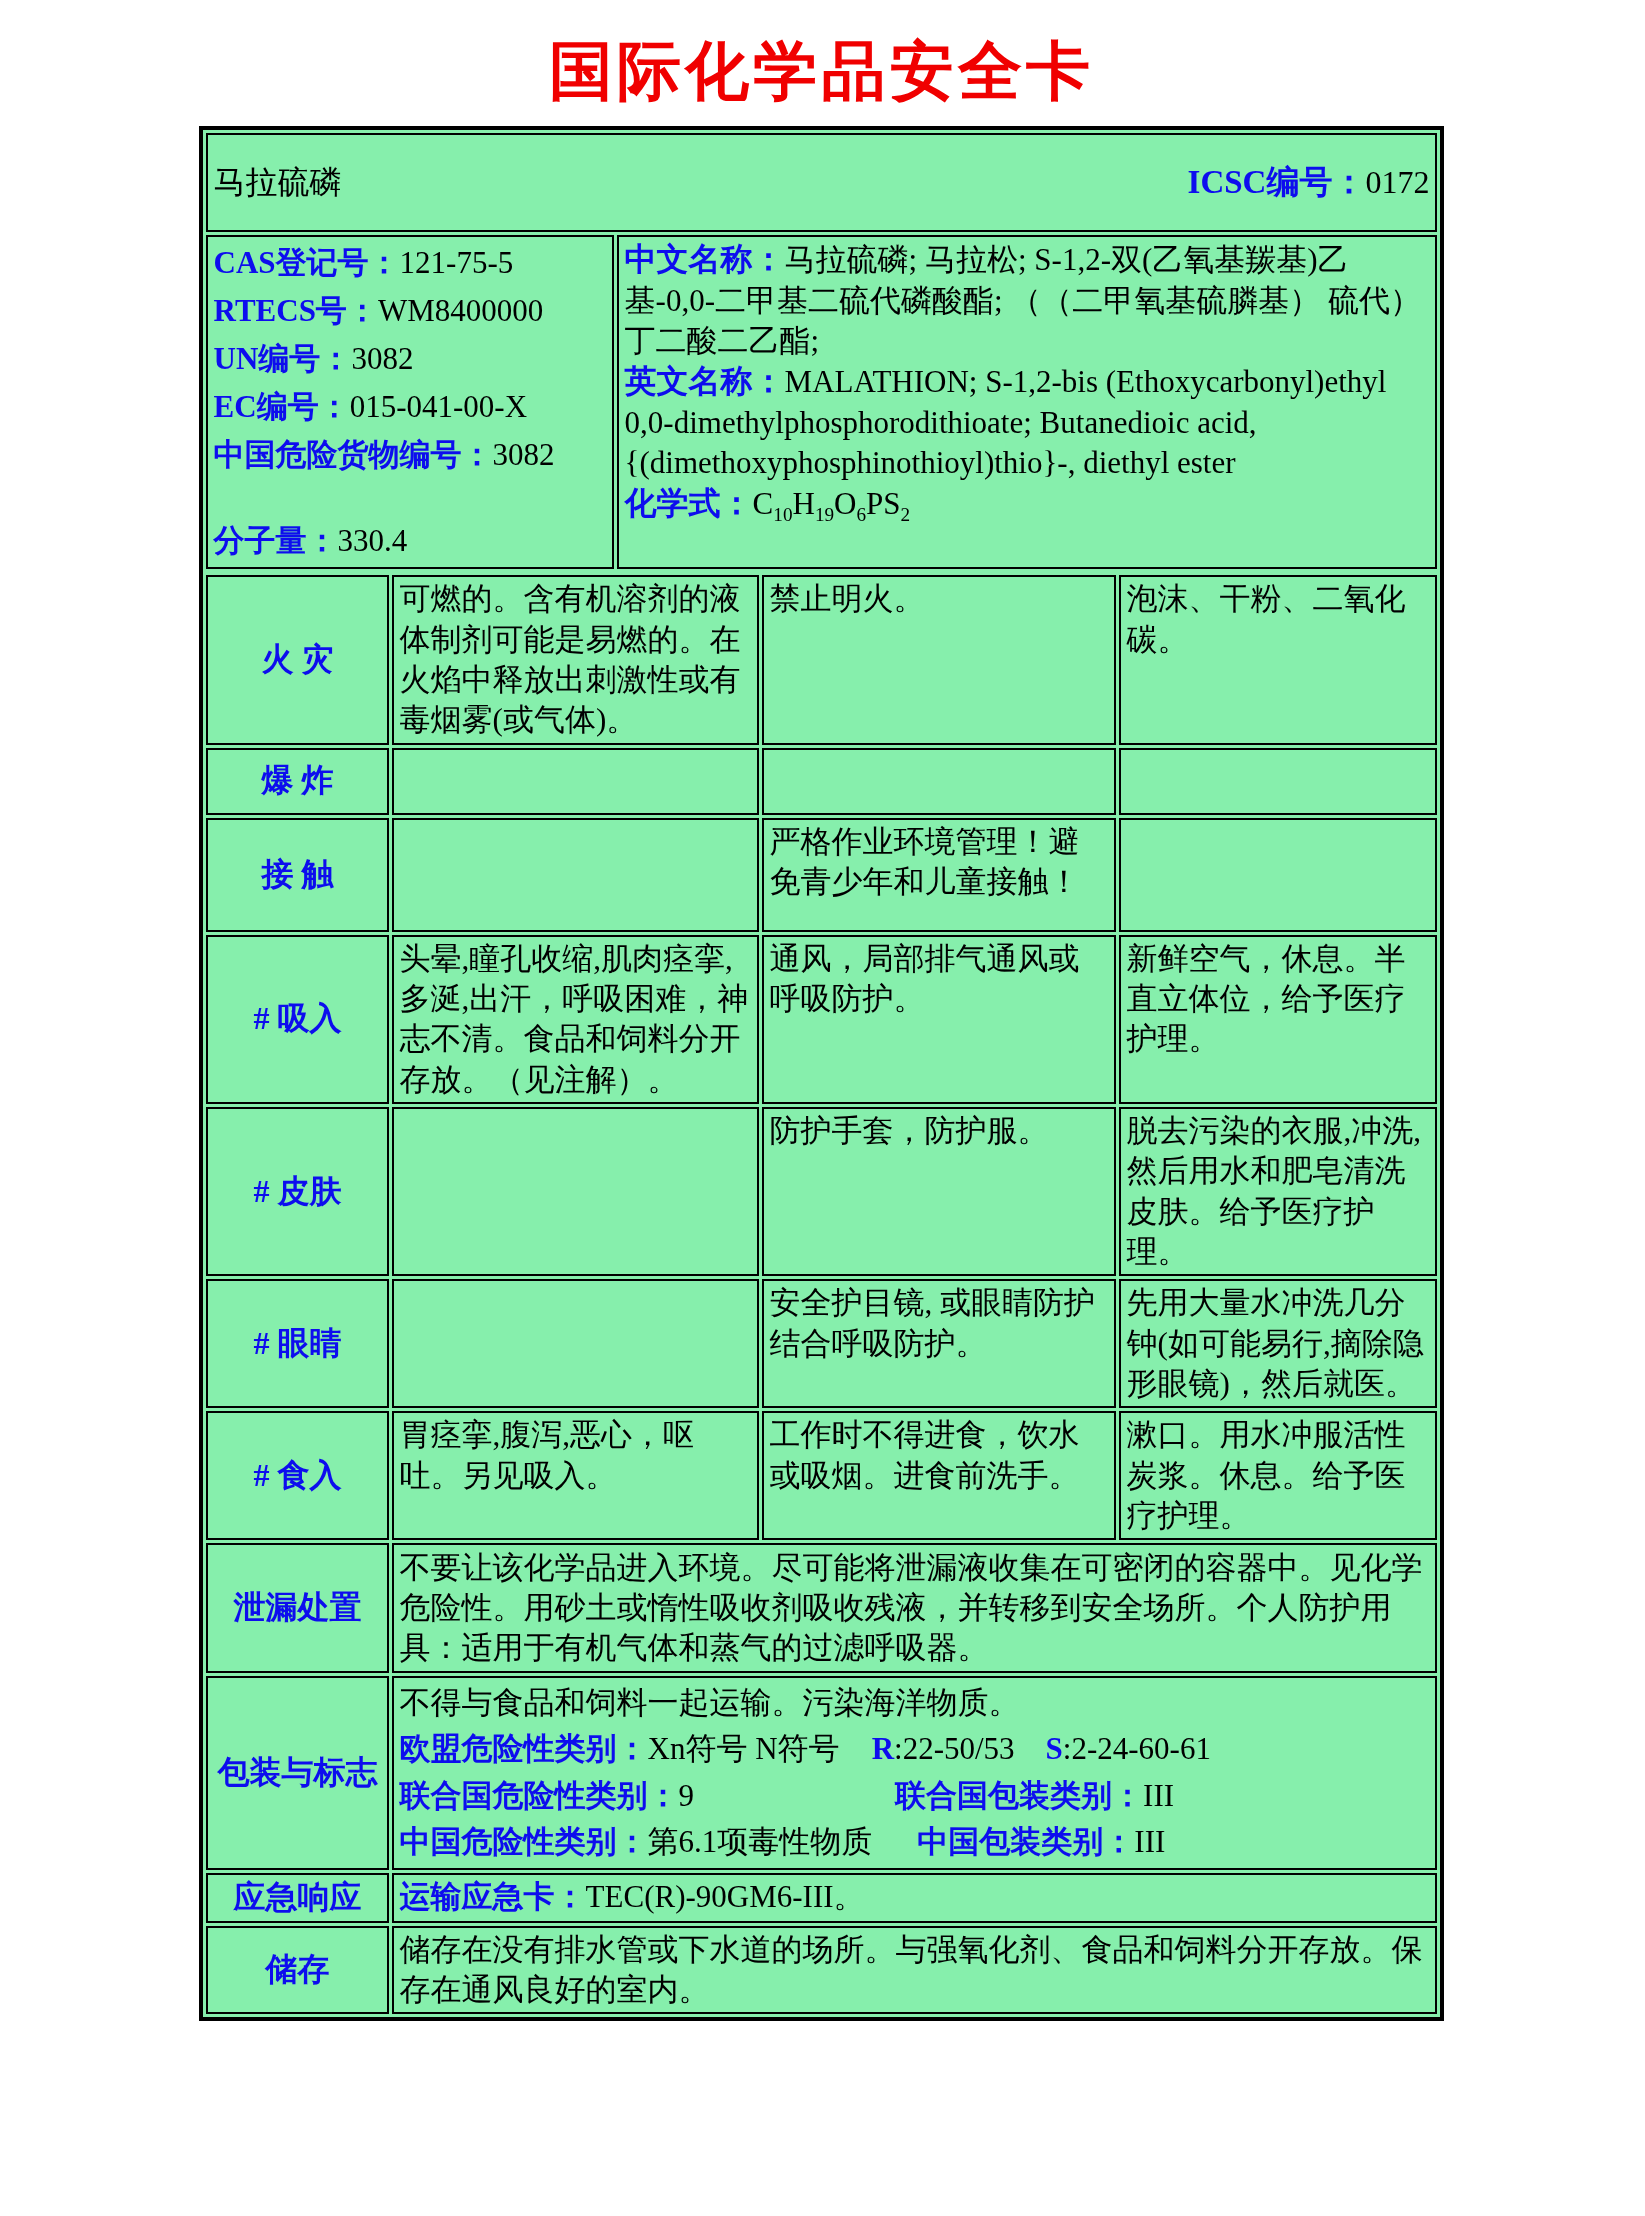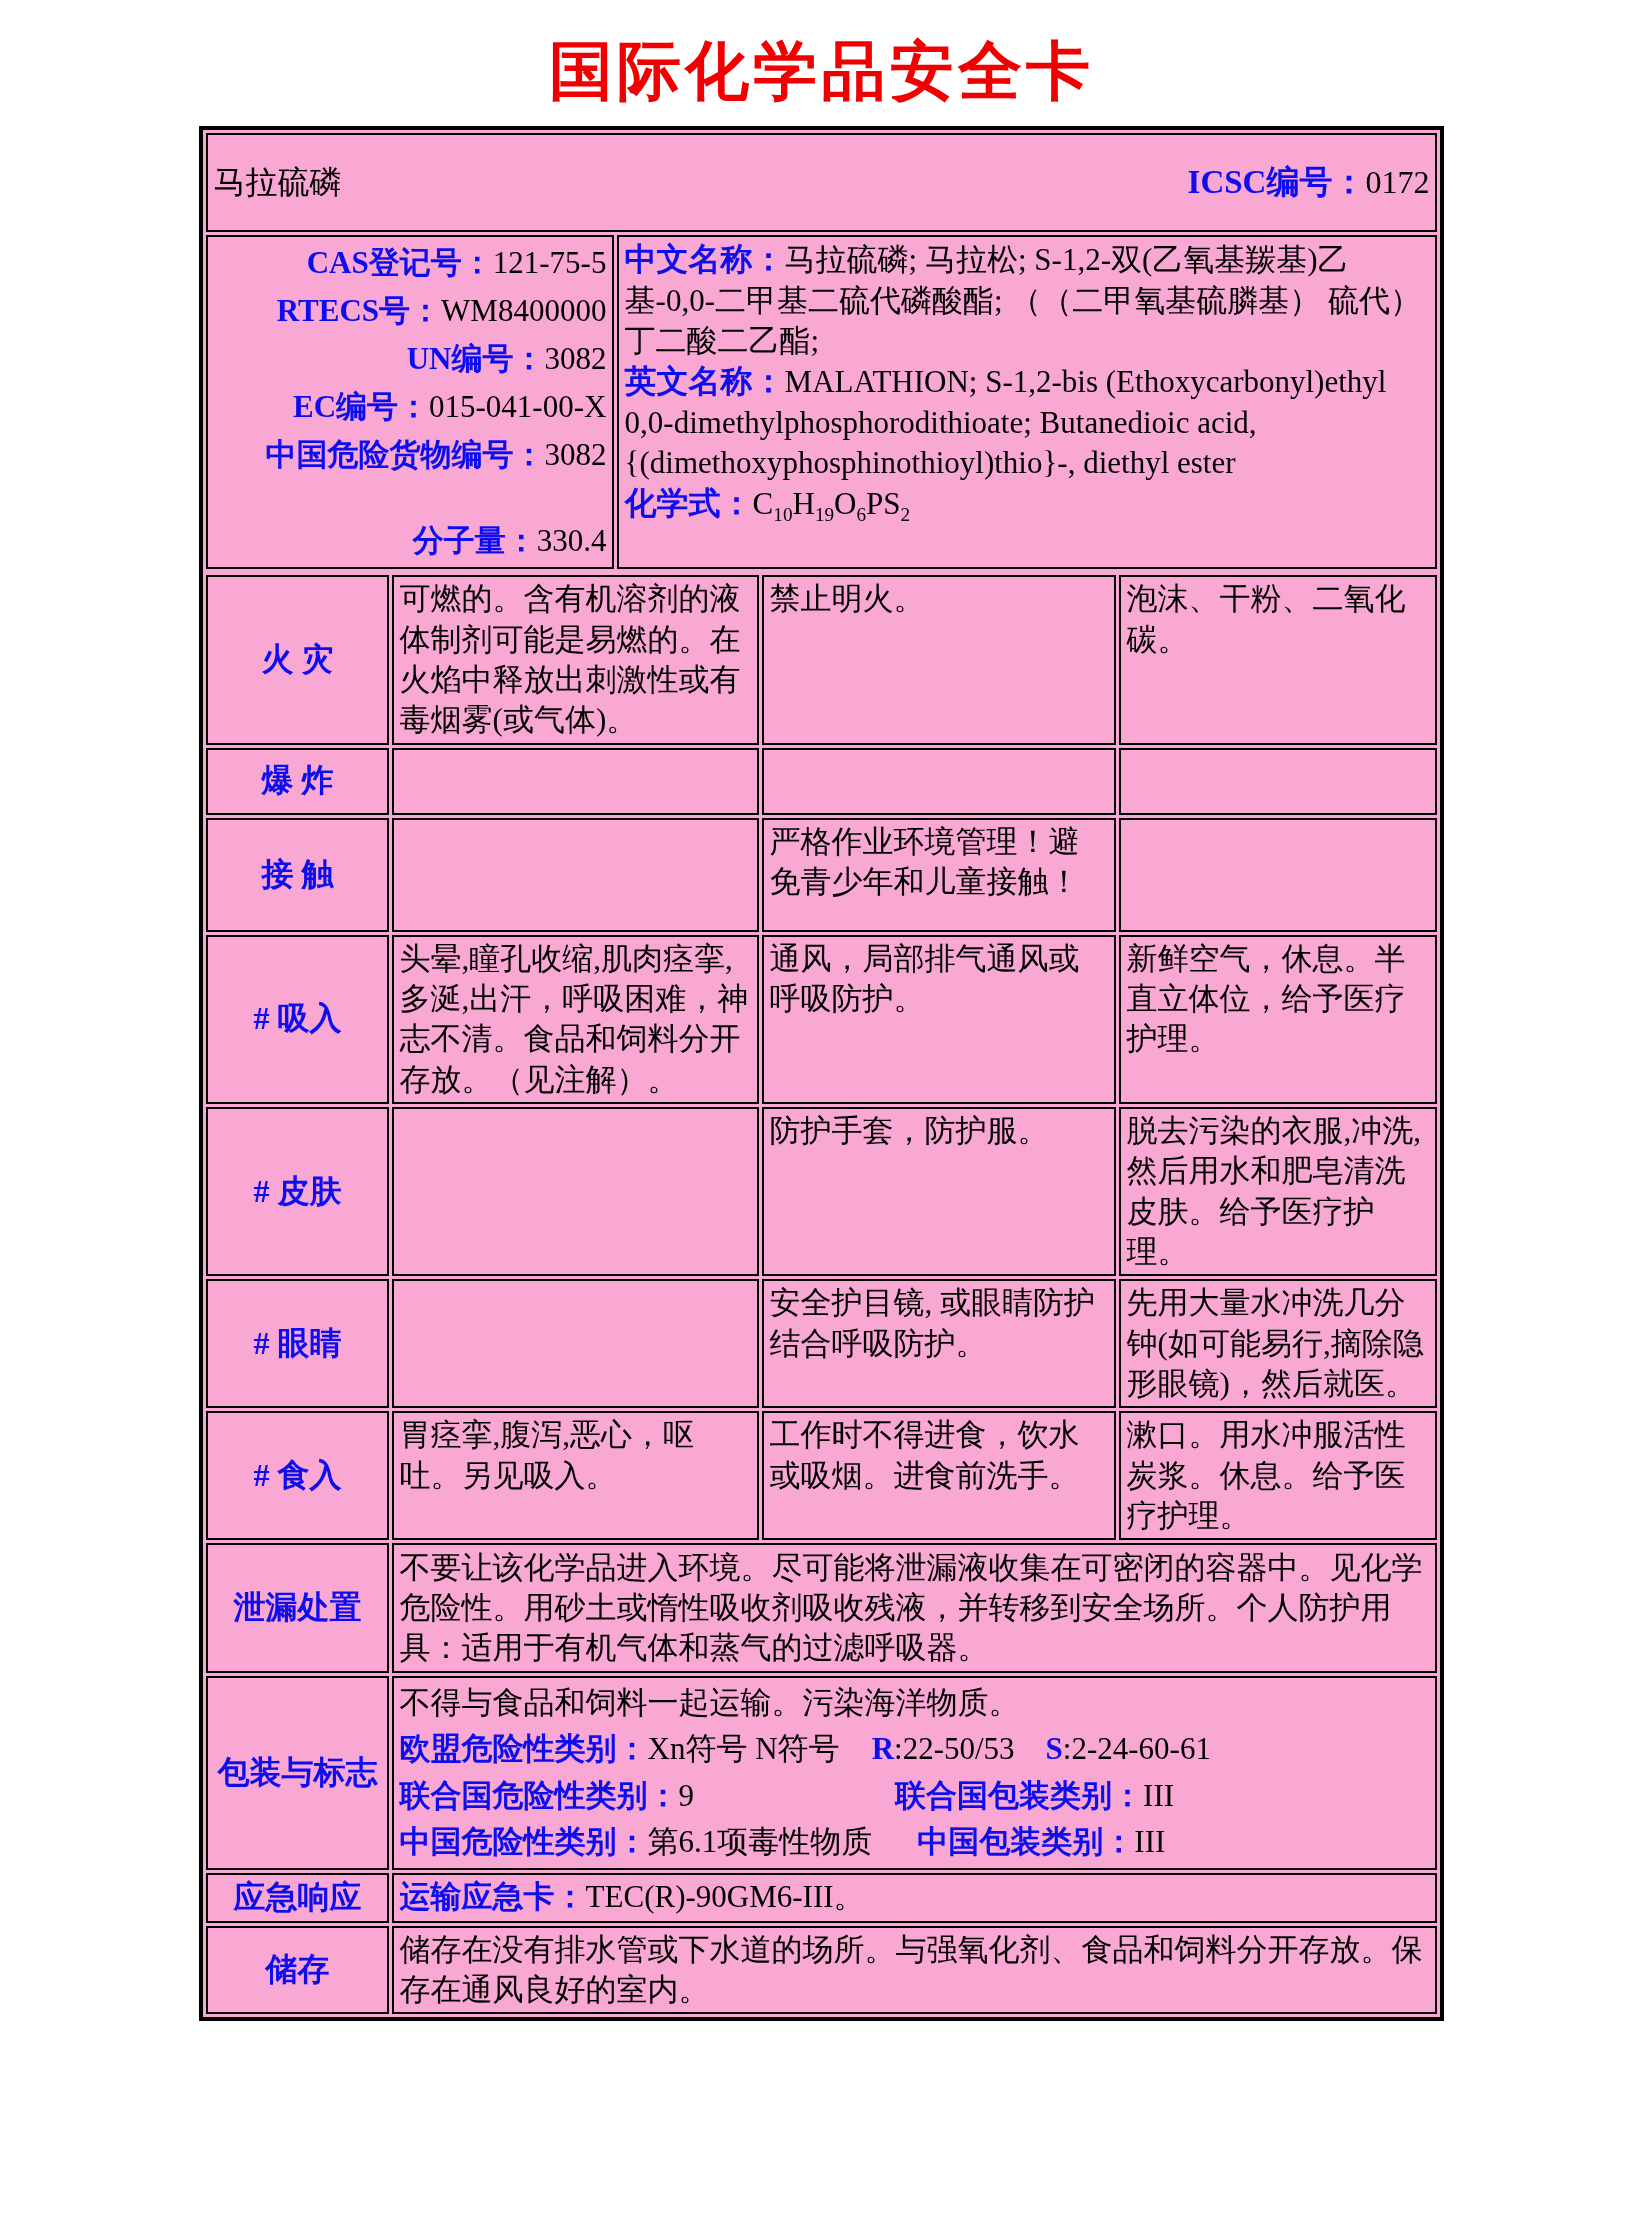--- a/index.html
+++ b/index.html
@@ -9,35 +9,35 @@
     font-family:"Liberation Serif","DejaVu Serif",serif;
     color:#000;
   }
   .content { padding-top:28px; padding-left:199px; }
   .title {
     width:1245px; text-align:center;
     font-family:"Liberation Sans","DejaVu Sans",sans-serif;
     font-weight:bold; font-size:64px; letter-spacing:4.2px;
     color:#f00000; margin-bottom:11px;
   }
-  .card-wrap { width:1245px; border:4.2px solid #000; background:#f9a8d4; }
+  .card-wrap { width:1245px; border:4.2px solid #000; background:#86efac; }
   table.sect { width:100%; border-collapse:separate; border-spacing:3.5px; table-layout:fixed; }
   td, th { border:2.1px solid #000; vertical-align:top; padding:2.1px 5.6px; font-size:31px; line-height:1.3; text-align:left; }
   .lab {
     color:#0d0dee; font-weight:bold;
     font-family:Liberation Serif, serif;
   }
   
   .top-row td { height:99px; }
   .top-flex { display:flex; justify-content:space-between; align-items:center; height:100%; }
   .top-flex .subst { font-size:32px; }
   .top-flex .icsc-lab { font-size:33px; }
   .top-flex .icsc-val { font-size:32px; }
   
-  .id-left-inner { display:flex; flex-direction:column; min-height:326px;text-align:right; }
+  .id-left-inner { display:flex; flex-direction:column; min-height:326px; }
   .id-line { line-height:1.55; white-space:nowrap; }
   .id-line .lab { font-size:31px; }
   .mw-line { margin-top:auto; }
   .id-right p { margin:0; }
   .id-right .lab { font-size:32px; }
   sub { font-size:0.62em; line-height:0; }
   
   th.hz { text-align:center; vertical-align:middle; height:98px;
           font-size:32px; white-space:pre-line; line-height:1.35; }
   td.rowlab { text-align:center; vertical-align:middle; font-size:32px; }

